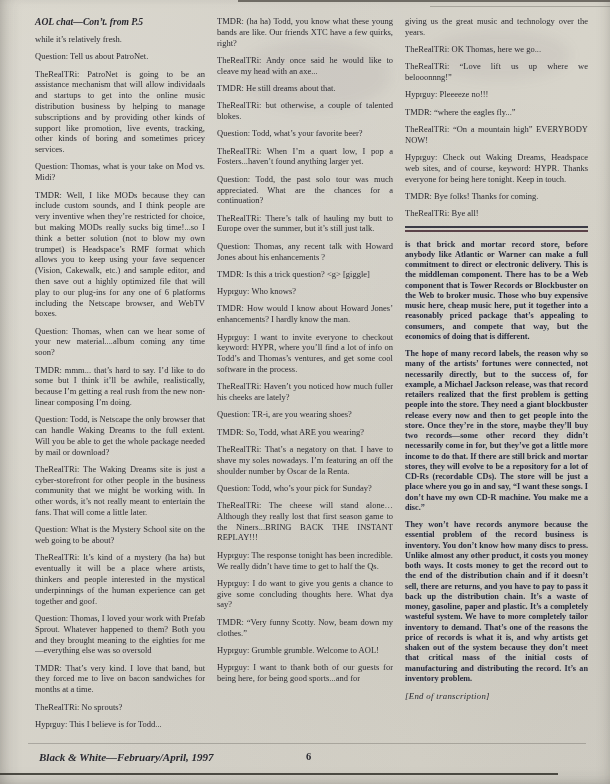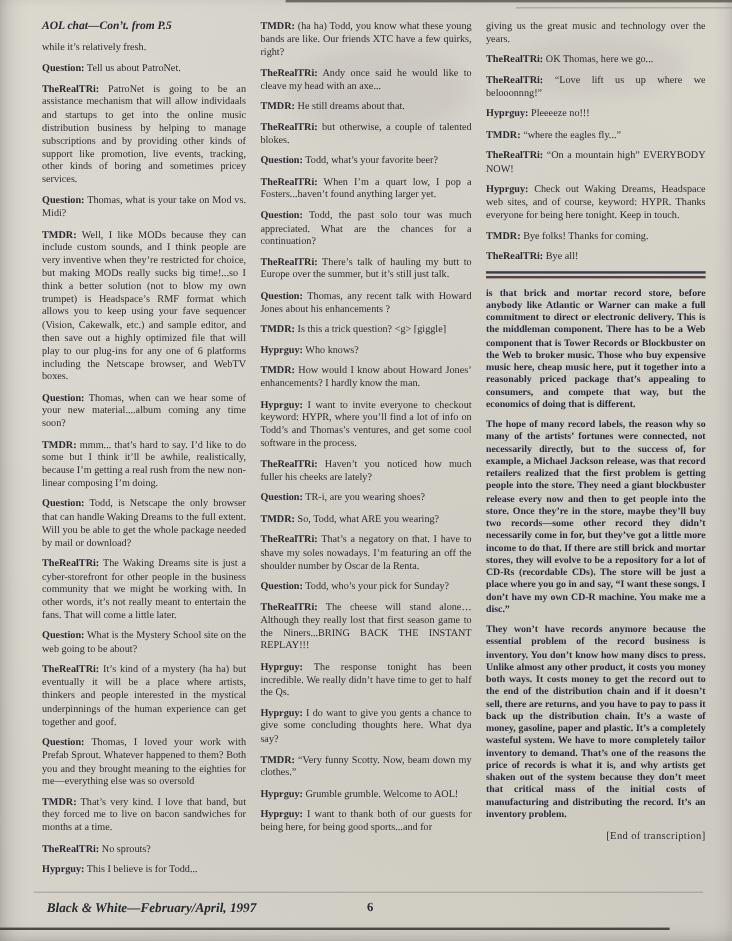--- a/index.html
+++ b/index.html
@@ -53,30 +53,30 @@
     font-size:8.5px;
     line-height:10.8px;
     text-align:justify;
   }
   .col p.section-header{
     font-weight:bold;font-style:italic;
     font-size:9.6px;line-height:11px;
     margin:0 0 7px 0;
     text-align:left;
   }
-  .col p .speaker{font-weight:bold;}
+  .col p .speaker{font-weight:normal;}
   .col p.bold-body{
     font-weight:bold;
     font-size:8.2px;
     line-height:10.25px;
     color:var(--musicom-ink,#262a3e);
     margin-bottom:7px;
   }
   .col p.plain-note{
-    font-size:8.8px;letter-spacing:.3px;text-align:right;
+    font-size:8.8px;letter-spacing:.3px;text-align:left;font-style:italic;
   }
   .double-rule{
     height:2px;
     border-top:2.5px solid #3b3b46;
     border-bottom:2px solid #5a4248;
     margin:5px 0 8px 0;
   }
   .footer{
     position:absolute;
     left:35px;right:28px;bottom:17px;

